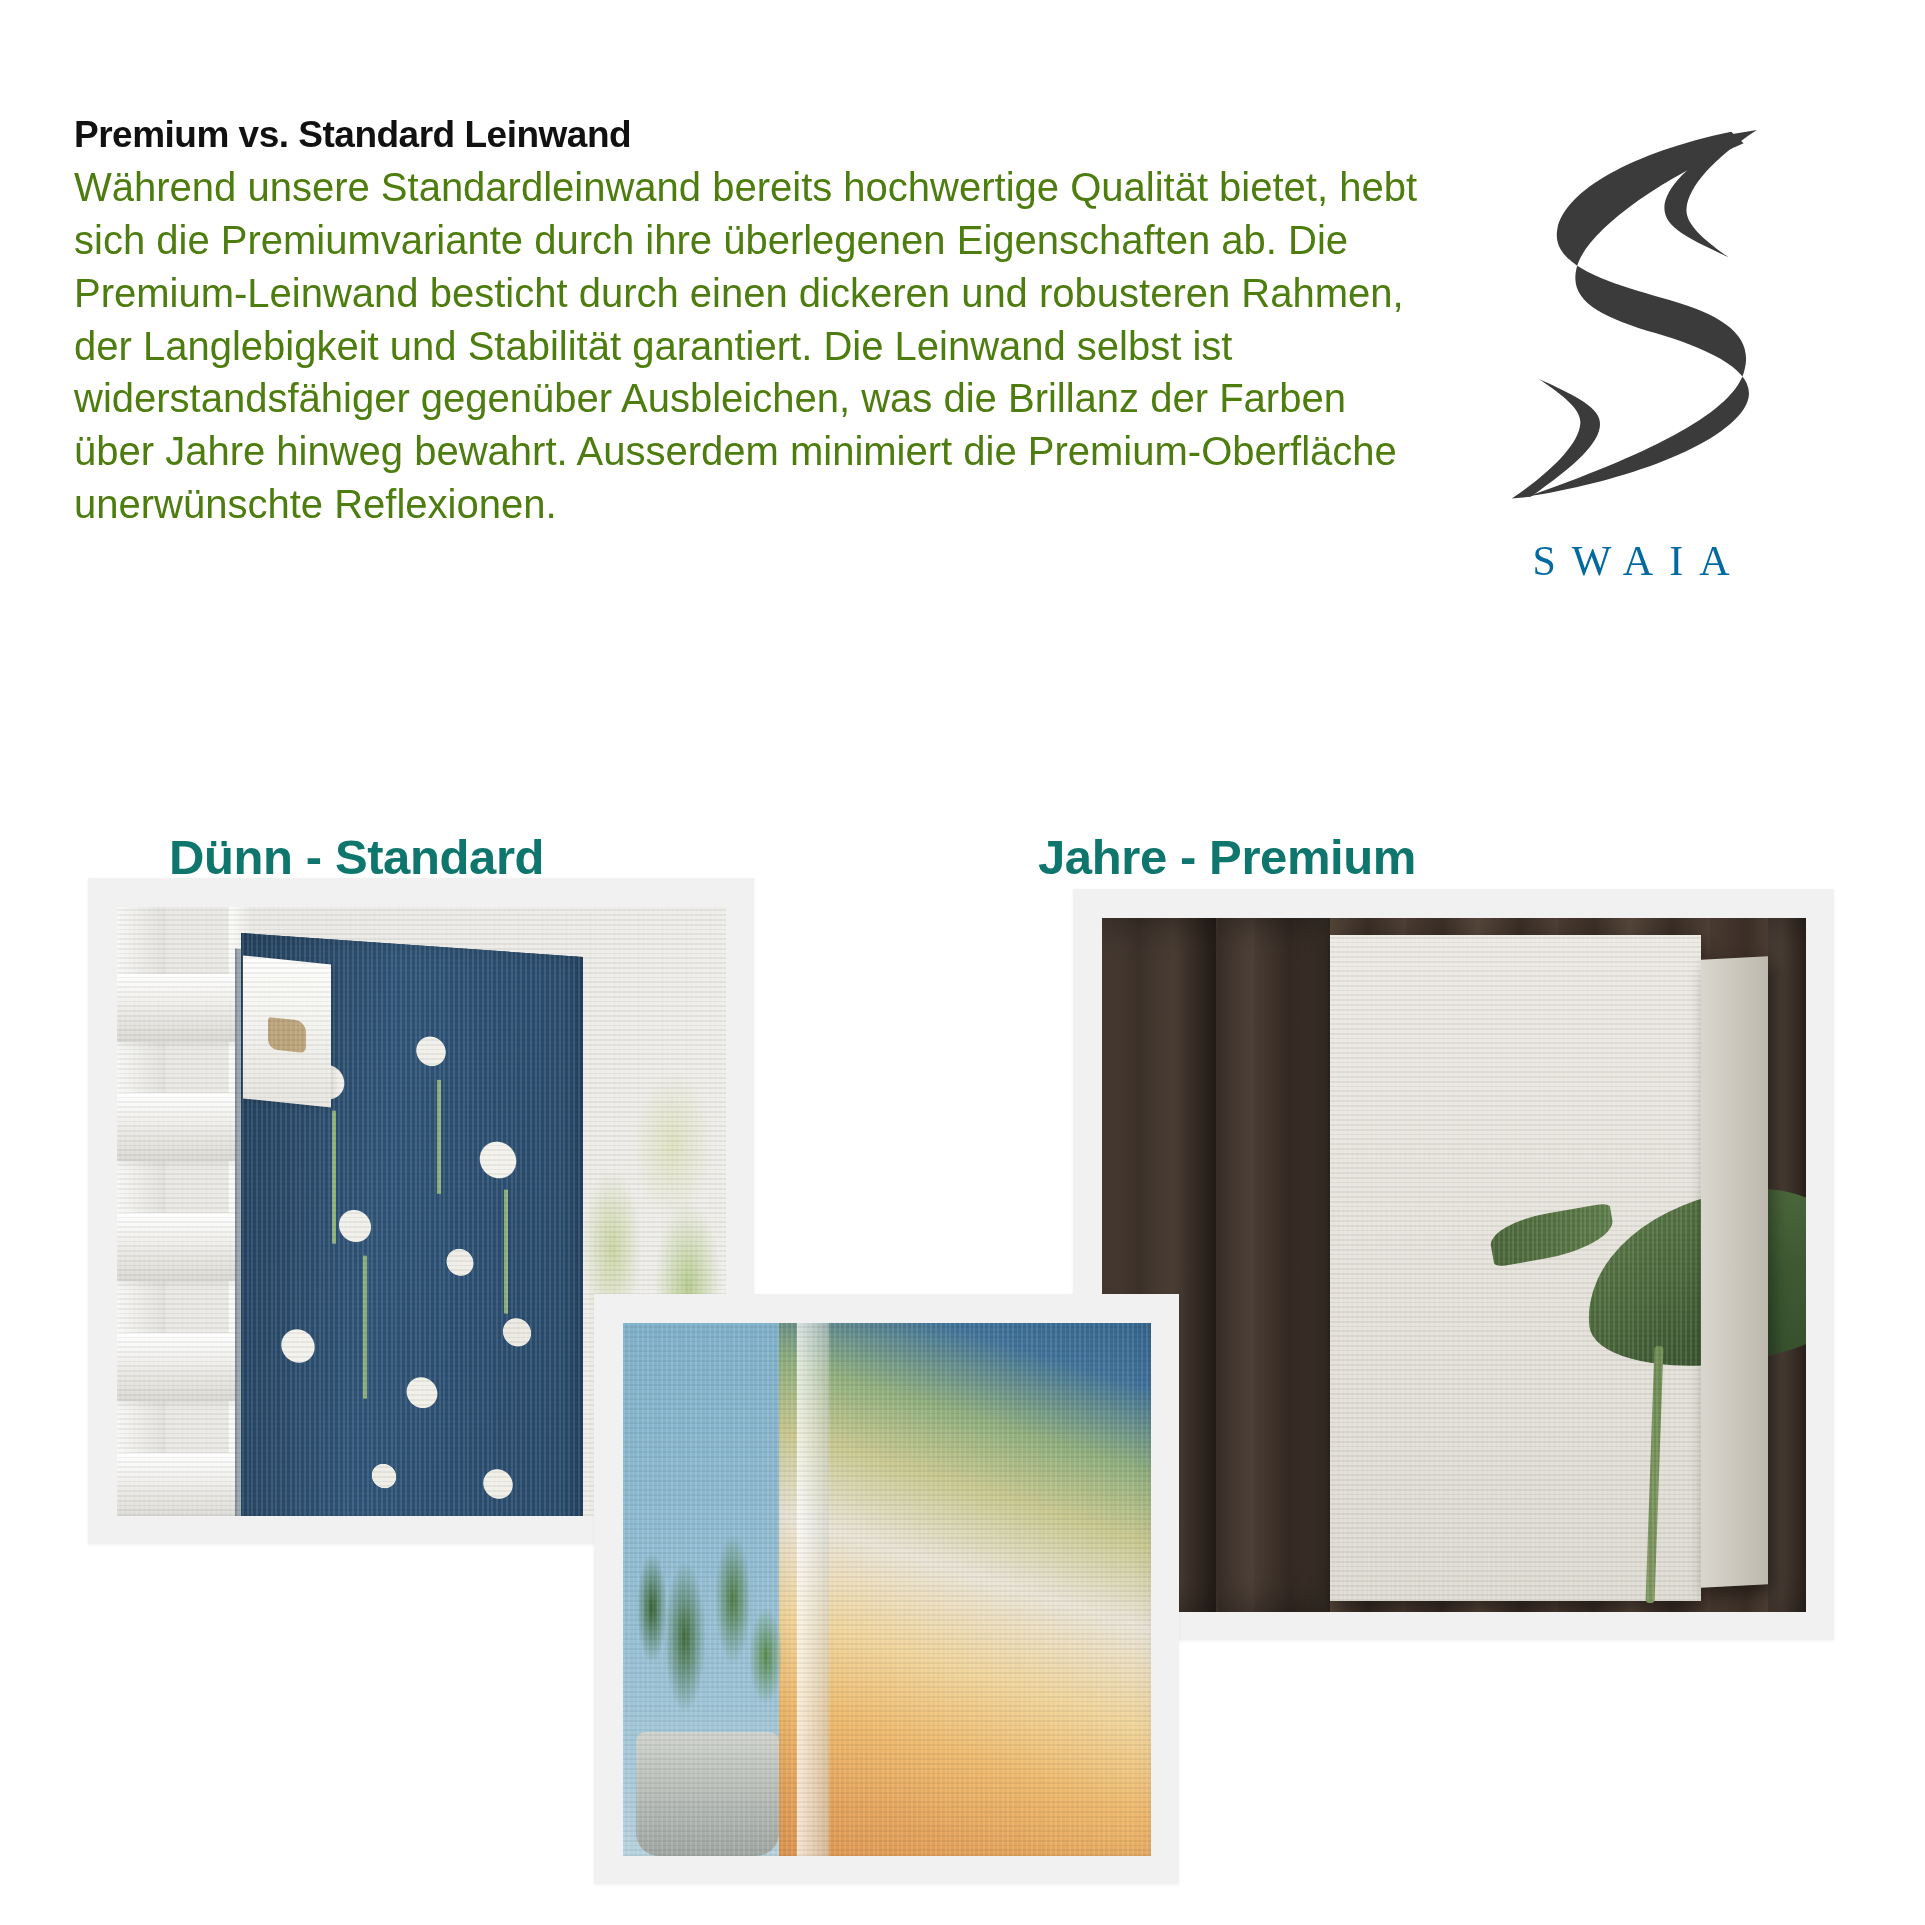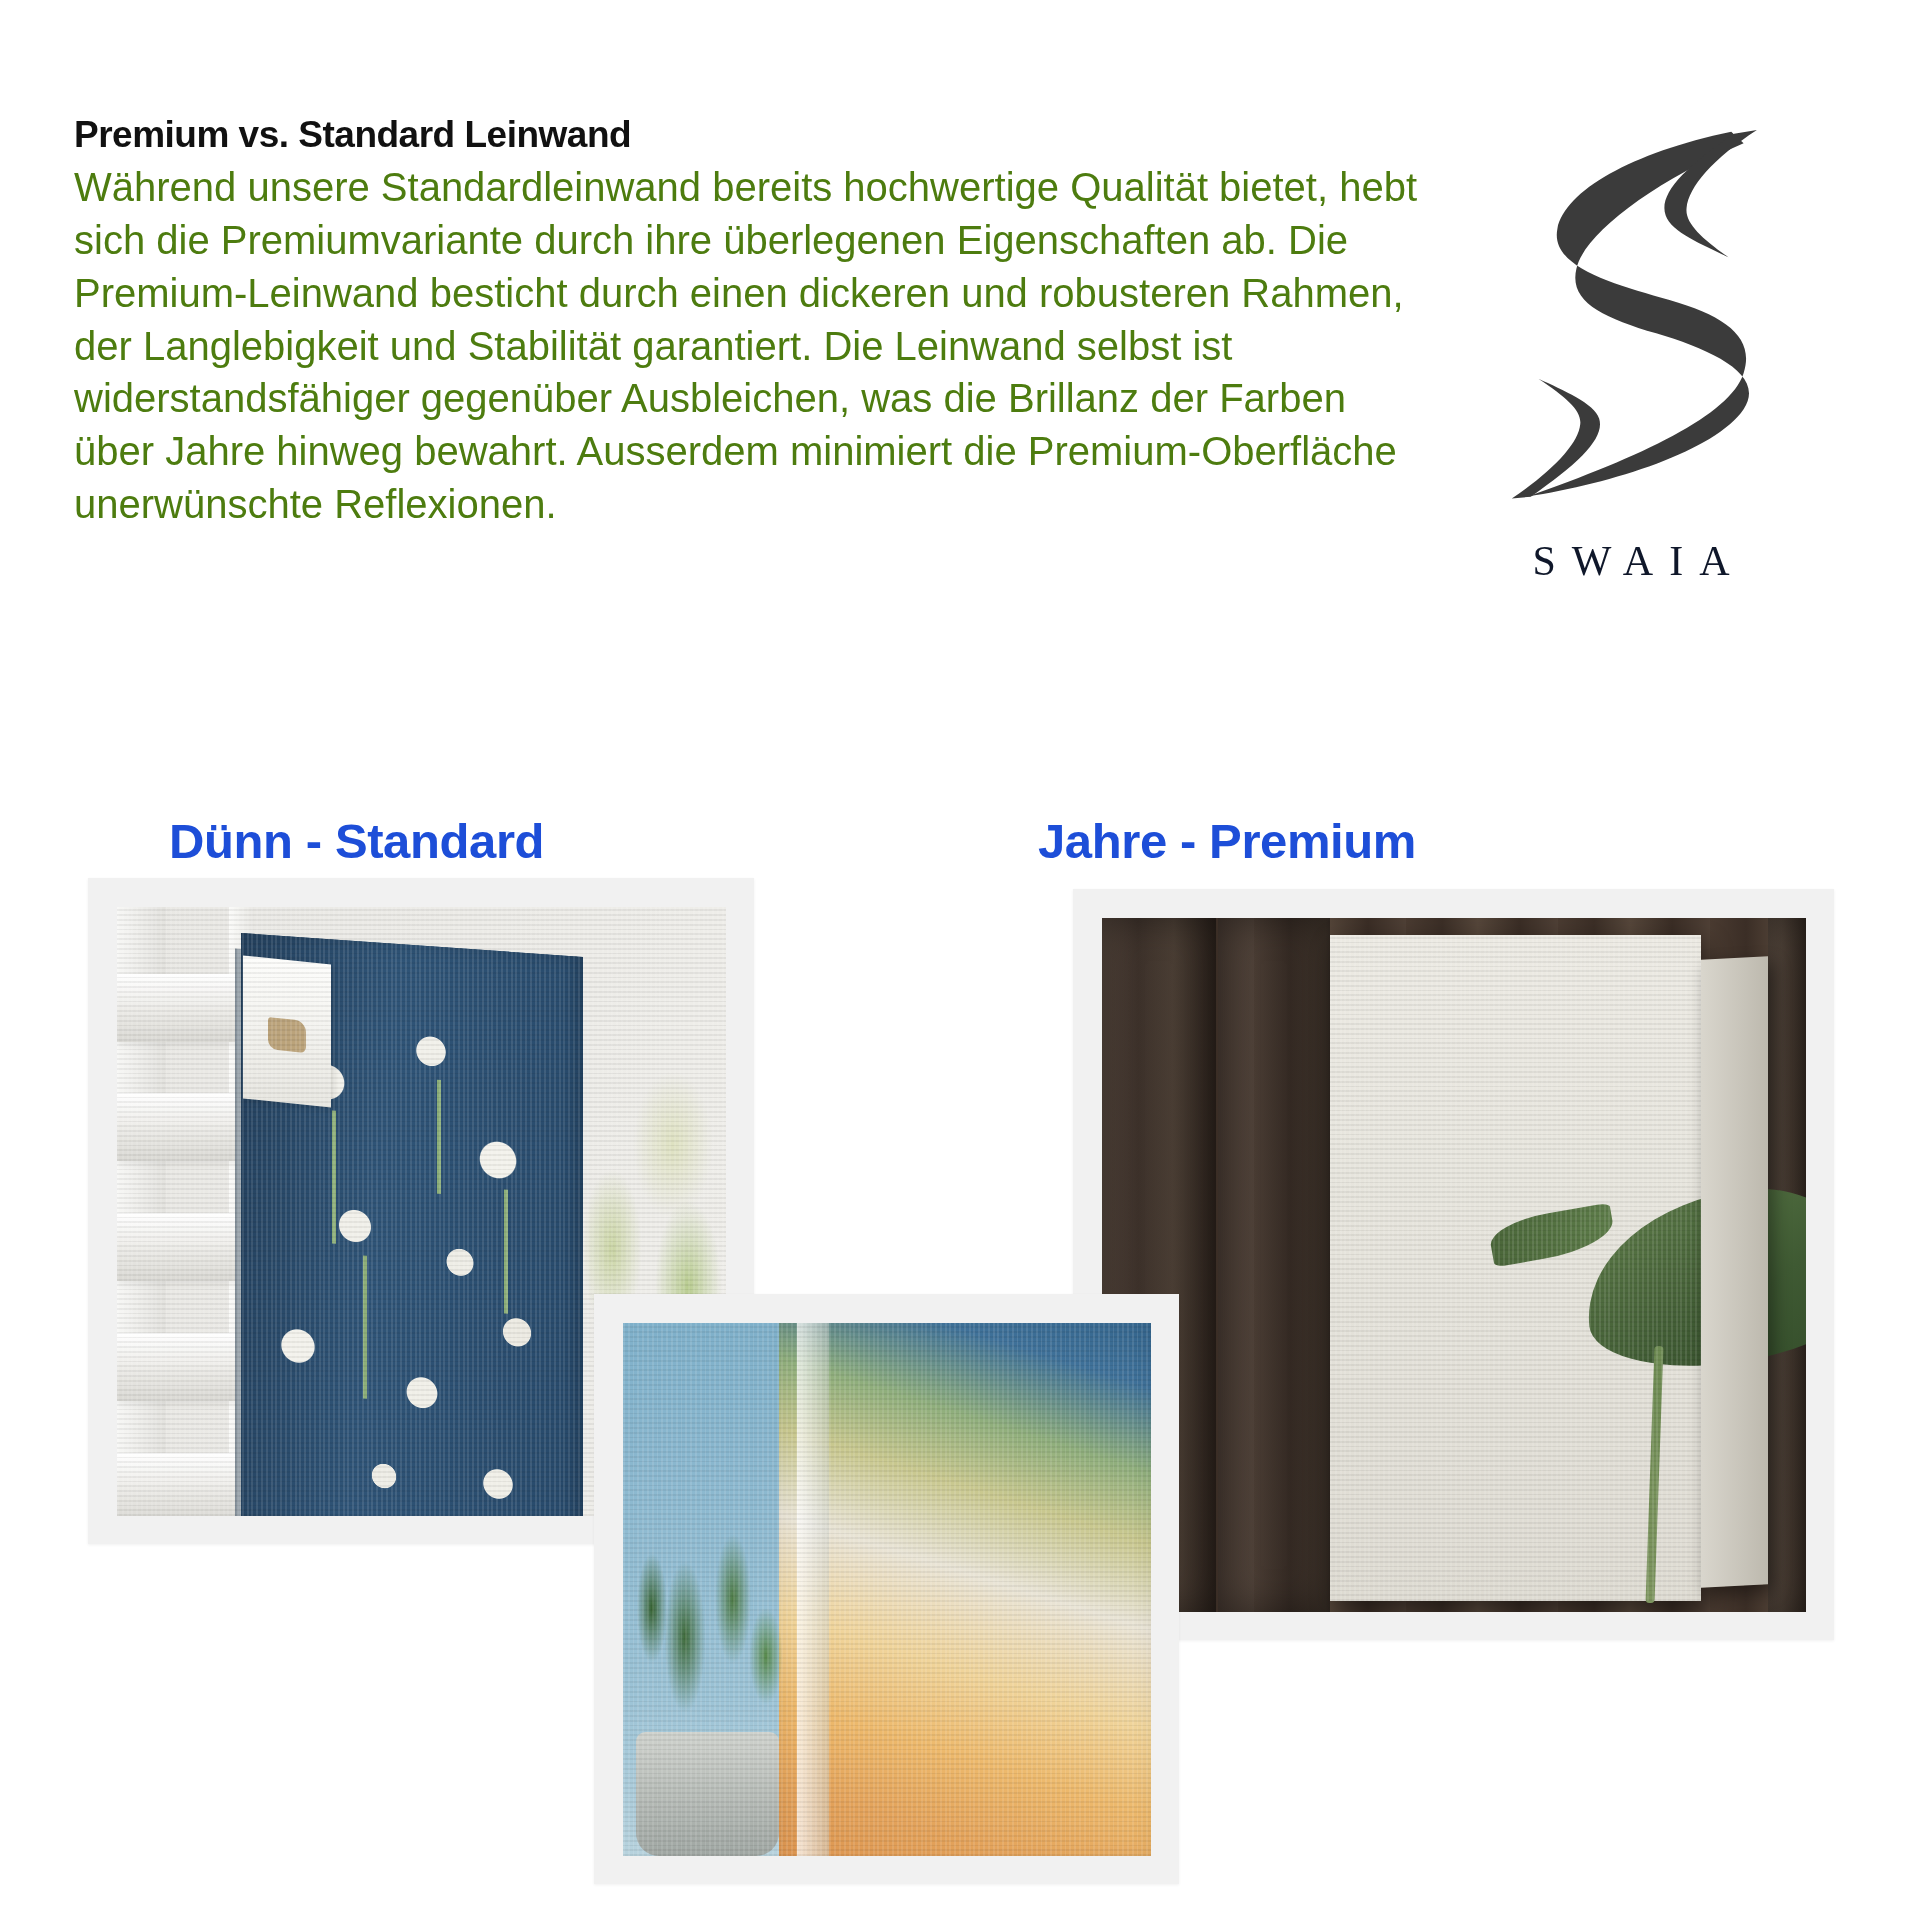--- a/index.html
+++ b/index.html
@@ -59,34 +59,35 @@
     align-items: center;
     justify-content: flex-start;
   }
   .logo-mark {
     width: 285px;
     height: 409px;
   }
   .logo-word {
     font-size: 42px;
     letter-spacing: 16px;
-    color: #0f172a;
+    color: #0369a1;
     font-weight: 400;
     margin-top: 3.8px;
     padding-left: 16px;
     font-family: "Liberation Serif", serif;
   }
 
   
   .label {
     position: absolute;
     font-size: 49px;
     font-weight: 700;
-    color: #1d4ed8;
+    color: #0f766e;
     letter-spacing: -0.4px;
+    margin-top: 16px;
   }
   .label-standard { left: 169px; top: 813px; }
   .label-premium  { left: 1227px; top: 813px; transform: translateX(-50%); }
 
   
   .card {
     position: absolute;
     background: #f1f1f1;
     box-shadow: 0 1px 2.9px rgba(0,0,0,0.06);
     padding: 28.5px;

